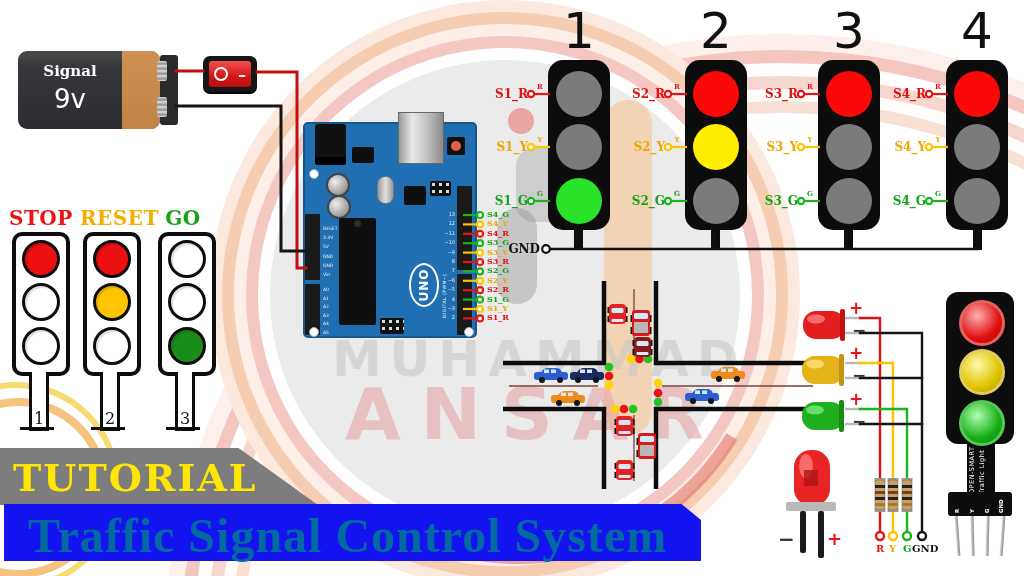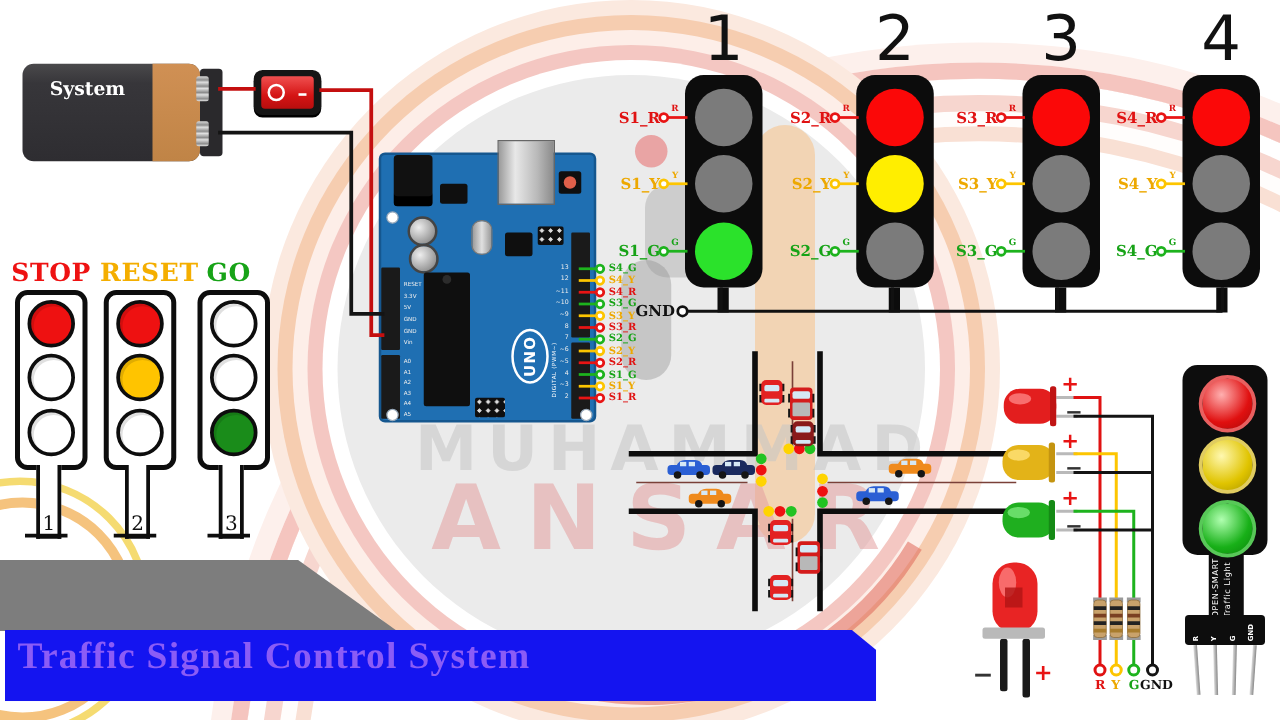--- a/index.html
+++ b/index.html
@@ -66,21 +66,21 @@
   .mod-tab{left:948px;top:492px;width:64px;height:24px;background:#0d0d0d;border-radius:3px;}
   .mod-pin{position:absolute;width:3px;height:40px;background:linear-gradient(90deg,#ddd,#888);}
   .mod-txt{color:#fff;font-size:6.5px;letter-spacing:.5px;font-family:"DejaVu Sans",sans-serif;}
   .mod-pinlab{color:#fff;font-size:5.5px;font-weight:bold;}
   .pm{font-weight:bold;font-family:"DejaVu Sans",sans-serif;}
   .termlab{font-family:"DejaVu Serif",serif;font-weight:bold;font-size:10px;}
   
   .ban-gray{left:0;top:448px;width:318px;height:57px;background:#7d7d7d;clip-path:polygon(0 0,75% 0,100% 100%,0 100%);}
   .ban-tag{left:13px;top:455px;font-family:"DejaVu Serif",serif;font-weight:bold;font-size:38px;color:#ffe605;letter-spacing:2px;}
   .ban-blue{left:4px;top:504px;width:697px;height:57px;background:#1414f0;clip-path:polygon(0 0,97.2% 0,100% 28%,100% 100%,0 100%);}
-  .ban-title{left:14px;top:508px;font-family:"Liberation Serif",serif;font-weight:bold;font-size:30px;color:#8b5cf6;letter-spacing:1px;}
+  .ban-title{left:28px;top:508px;font-family:"Liberation Serif",serif;font-weight:bold;font-size:48px;color:#0369a1;letter-spacing:1px;}
 </style>
 </head>
 <body>
 
 <div id="stage">
 
   <div class="abs wm-circleA"></div>
   <div class="abs wm-circleB"></div>
   <div class="abs wm-redarc"></div>
   <div class="abs wm-arc1"></div>
@@ -90,21 +90,22 @@
   <div class="abs wm-blob" style="left:497px;top:208px;width:40px;height:96px;background:#8e8e8e;opacity:.4;border-radius:20px;"></div>
   <div class="abs wm-blob" style="left:508px;top:108px;width:26px;height:26px;background:#e86a6a;opacity:.55;border-radius:50%;"></div>
   <div class="abs wm-text nowrap" style="left:332px;top:330px;font-size:50px;">MUHAMMAD</div>
   <div class="abs wm-text nowrap" style="left:345px;top:372px;font-size:72px;color:#e4a0a0;letter-spacing:20px;opacity:.55;">ANSAR</div>
 
   <div class="abs bat-body"></div>
   <div class="abs bat-tan"></div>
   <div class="abs bat-blk"></div>
   <div class="abs bat-term" style="left:157px;top:61px;"></div>
   <div class="abs bat-term" style="left:157px;top:97px;"></div>
-  <div class="abs nowrap" style="left:20px;top:62px;width:100px;text-align:center;color:#fff;font-family:'DejaVu Serif',serif;font-weight:bold;font-size:15px;">System</div>
+  <div class="abs nowrap" style="left:20px;top:62px;width:100px;text-align:center;color:#fff;font-family:'DejaVu Serif',serif;font-weight:bold;font-size:15px;">Signal</div>
+  <div class="abs nowrap" style="left:20px;top:84px;width:100px;text-align:center;color:#fff;font-size:26px;">9v</div>
 
   <div class="abs sw-out"></div>
   <div class="abs sw-in">
     <span style="font-size:12px;border:2px solid #fff;border-radius:50%;width:10px;height:10px;display:inline-block;"></span>
     <span style="font-size:16px;font-weight:bold;">–</span>
   </div>
 
   <div class="abs llab" style="left:9px;color:#ee1212;">STOP</div>
   <div class="abs lbody" style="left:12px;">
     <div class="lcirc" style="top:4px;background:#ee1111;"></div>
@@ -555,16 +556,17 @@
     <span class="abs v mod-pinlab" style="left:21px;top:3px;height:18px;">Y</span>
     <span class="abs v mod-pinlab" style="left:36px;top:3px;height:18px;">G</span>
     <span class="abs v mod-pinlab" style="left:50px;top:3px;height:18px;">GND</span>
   </div>
   <div class="abs mod-pin" style="left:956px;top:516px;transform:rotate(-4deg);"></div>
   <div class="abs mod-pin" style="left:971px;top:516px;transform:rotate(-1.5deg);"></div>
   <div class="abs mod-pin" style="left:986px;top:516px;transform:rotate(1.5deg);"></div>
   <div class="abs mod-pin" style="left:1001px;top:516px;transform:rotate(4deg);"></div>
 
   <div class="abs ban-gray"></div>
+  <div class="abs ban-tag nowrap">TUTORIAL</div>
   <div class="abs ban-blue"></div>
   <div class="abs ban-title nowrap">Traffic Signal Control System</div>
 
 </div>
 
 </body></html>

